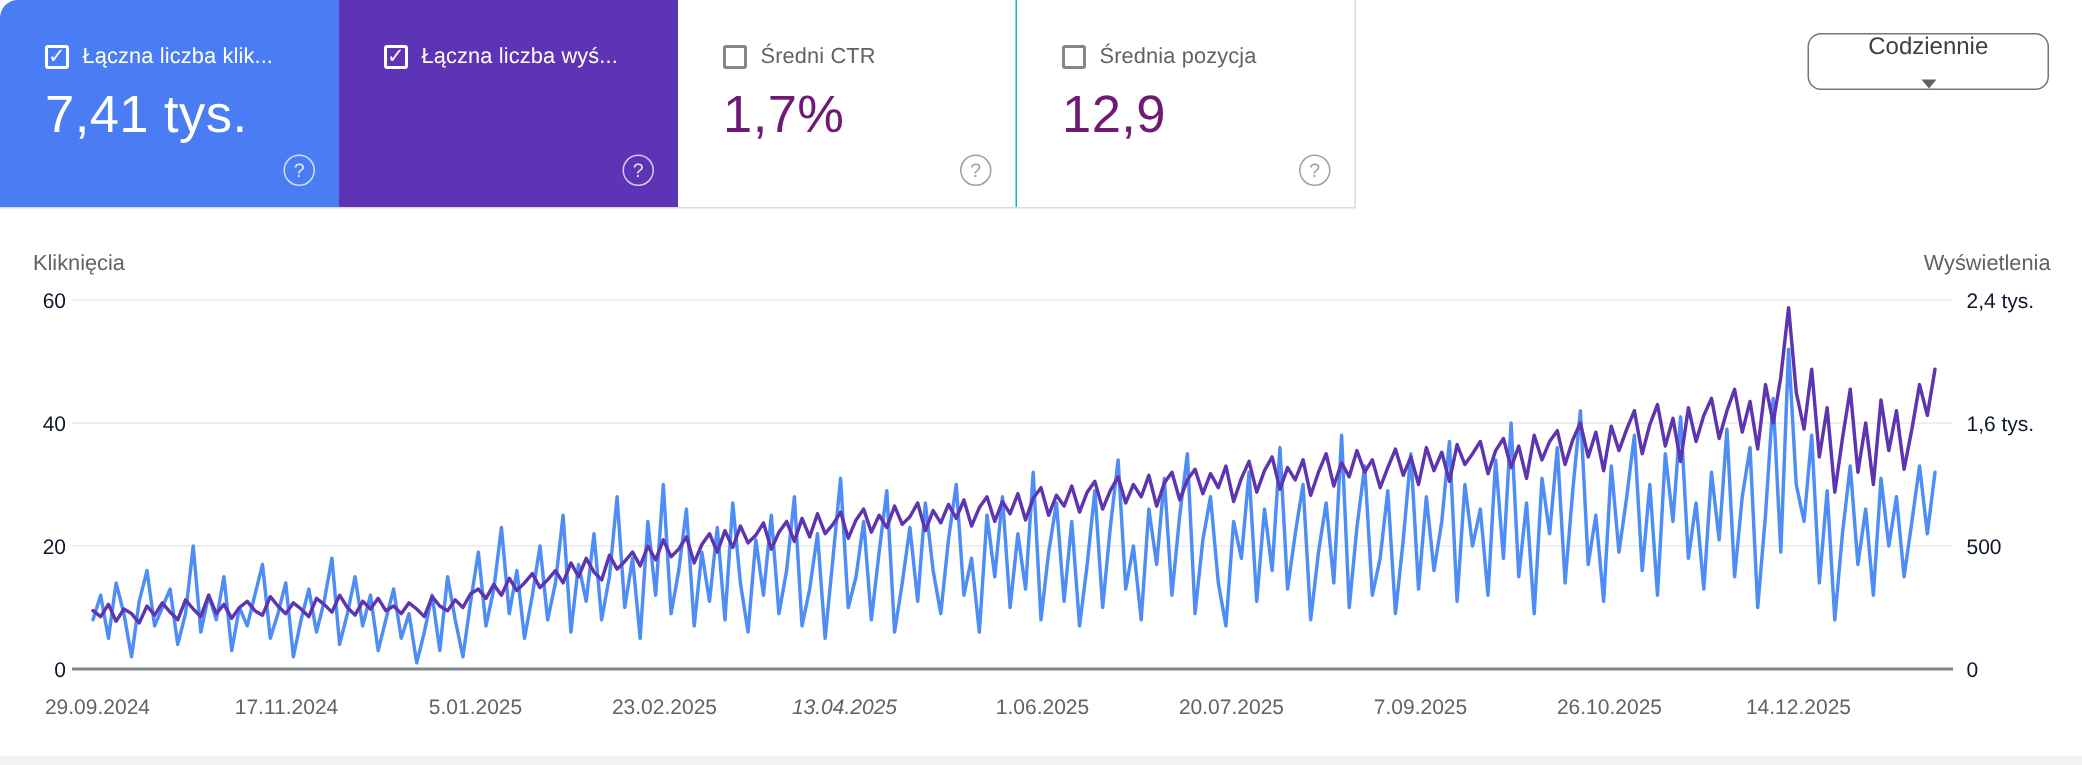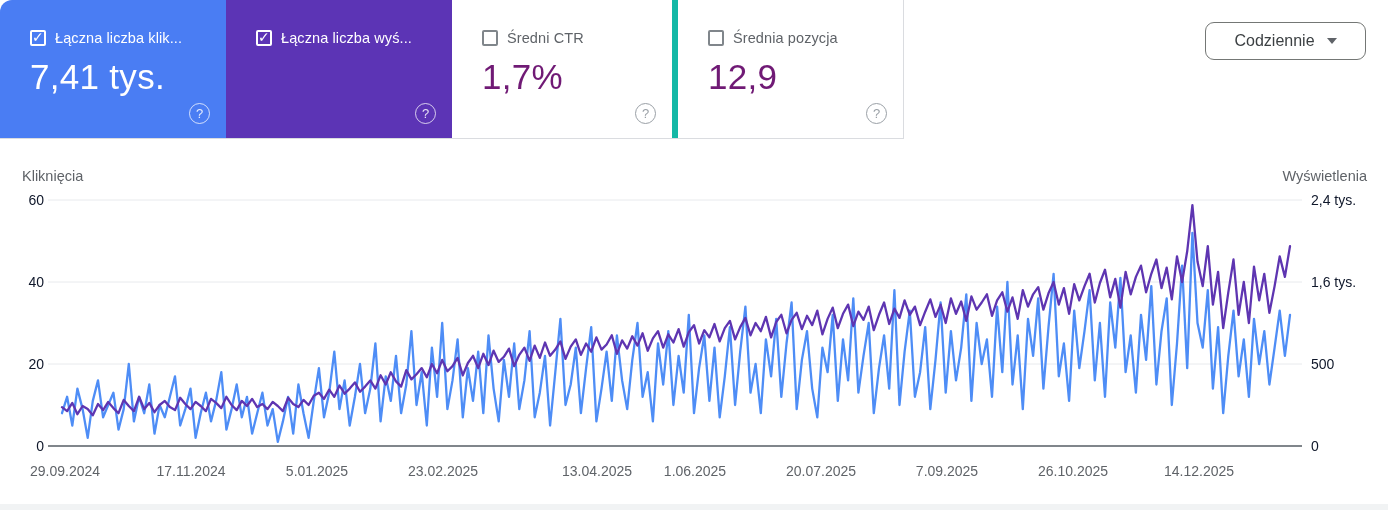--- a/index.html
+++ b/index.html
@@ -6,42 +6,42 @@
   html,body { background:#fff; }
   body { font-family:"Liberation Sans","DejaVu Sans",sans-serif; }
   .panel { position:relative; width:1388px; height:510px; background:#fff; overflow:hidden; }
 
   
   .cards-row { position:absolute; left:0; top:0; width:904px; height:139px; border-bottom:1px solid #dadce0; display:flex; }
   .card { position:relative; width:226px; height:138px; cursor:pointer; }
   .card.c-clicks { background:#4a7df3; border-top-left-radius:12px; }
   .card.c-impr   { background:#5c34b5; }
   .card.c-white  { background:#fff; }
-  .card.c-ctr    { border-right:6px solid #14b8a6; }
+  .card.c-ctr    { border-right:1px solid #14b8a6; }
   .card.c-pos    { border-right:1px solid #dadce0; }
   .card-head { position:absolute; left:30px; top:30px; display:flex; align-items:center; gap:9px; }
   .cbx { width:16px; height:16px; border-radius:2px; flex:0 0 auto; position:relative; }
   .cbx.on  { border:2px solid #fff; }
   .cbx.on .chk { position:absolute; left:0px; top:-3px; font-size:14px; font-weight:bold; color:#fff; line-height:16px; }
   .cbx.off { border:2px solid #80868b; background:#fff; }
   .card-label { font-size:14.5px; font-weight:500; letter-spacing:.1px; white-space:nowrap; }
   .c-clicks .card-label, .c-impr .card-label { color:#fff; }
   .c-white .card-label { color:#5f6368; }
   .card-value { position:absolute; left:30px; top:57px; font-size:35px; font-weight:400; letter-spacing:.3px; }
   .c-clicks .card-value, .c-impr .card-value { color:#fff; }
   .c-white .card-value { color:#701a75; }
   .help { position:absolute; right:16px; bottom:14px; width:21px; height:21px; border-radius:50%;
           font-size:13px; display:flex; align-items:center; justify-content:center; cursor:pointer; }
   .c-clicks .help, .c-impr .help { border:1.6px solid rgba(255,255,255,.75); color:rgba(255,255,255,.85); }
   .c-white .help { border:1.6px solid #9aa0a6; color:#9aa0a6; }
 
   
   .dropdown { position:absolute; top:22px; right:22px; height:38px; min-width:161px; background:#fff;
               border:1px solid #747775; border-radius:9px; display:flex; align-items:center; justify-content:center;
-              gap:12px; padding:0 16px; cursor:pointer; }
+              gap:12px; padding:0 16px; cursor:pointer;flex-direction:column; }
   .dropdown-label { font-size:16px; color:#3c4043; }
   .caret { width:0; height:0; border-left:5px solid transparent; border-right:5px solid transparent; border-top:6px solid #5f6368; }
 
   
   .axis-title { position:absolute; top:168px; font-size:14.5px; color:#5f6368; }
   .axis-title.left { left:22px; }
   .axis-title.right { right:21px; }
   .ytick { position:absolute; font-size:14px; color:#0f172a; line-height:16px; }
   .ytick.l { left:0; width:44px; text-align:right; }
   .ytick.r { left:1311px; text-align:left; }
@@ -123,21 +123,21 @@
       <div class="ytick r" style="position: absolute; top: 438px;">0</div>
       <div class="ytick r" style="position: absolute; top: 356px;">500</div>
       <div class="ytick r" style="position: absolute; top: 274px;">1,6 tys.</div>
       <div class="ytick r" style="position: absolute; top: 192px;">2,4 tys.</div>
     </div>
   <div id="xticks">
       <div class="xtick" style="left: 5px;">29.09.2024</div>
       <div class="xtick" style="left: 131px;">17.11.2024</div>
       <div class="xtick" style="left: 257px;">5.01.2025</div>
       <div class="xtick" style="left: 383px;">23.02.2025</div>
-      <div class="xtick" style="left: 537px;">13.04.2025</div>
+      <div class="xtick" style="left: 503px; font-style: italic;">13.04.2025</div>
       <div class="xtick" style="left: 635px;">1.06.2025</div>
       <div class="xtick" style="left: 761px;">20.07.2025</div>
       <div class="xtick" style="left: 887px;">7.09.2025</div>
       <div class="xtick" style="left: 1013px;">26.10.2025</div>
       <div class="xtick" style="left: 1139px;">14.12.2025</div>
     </div>
 
   <div class="bottom-strip"></div>
 </div>
 

